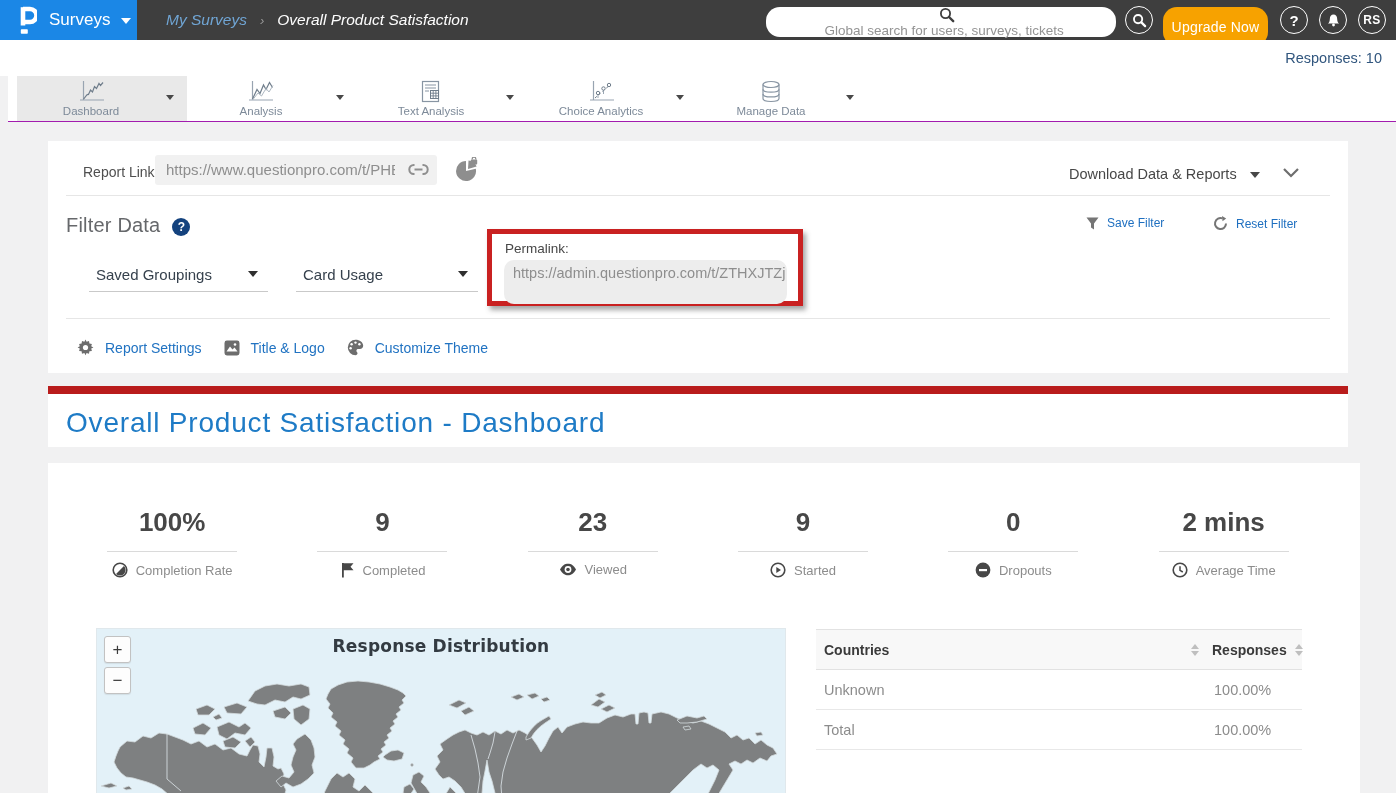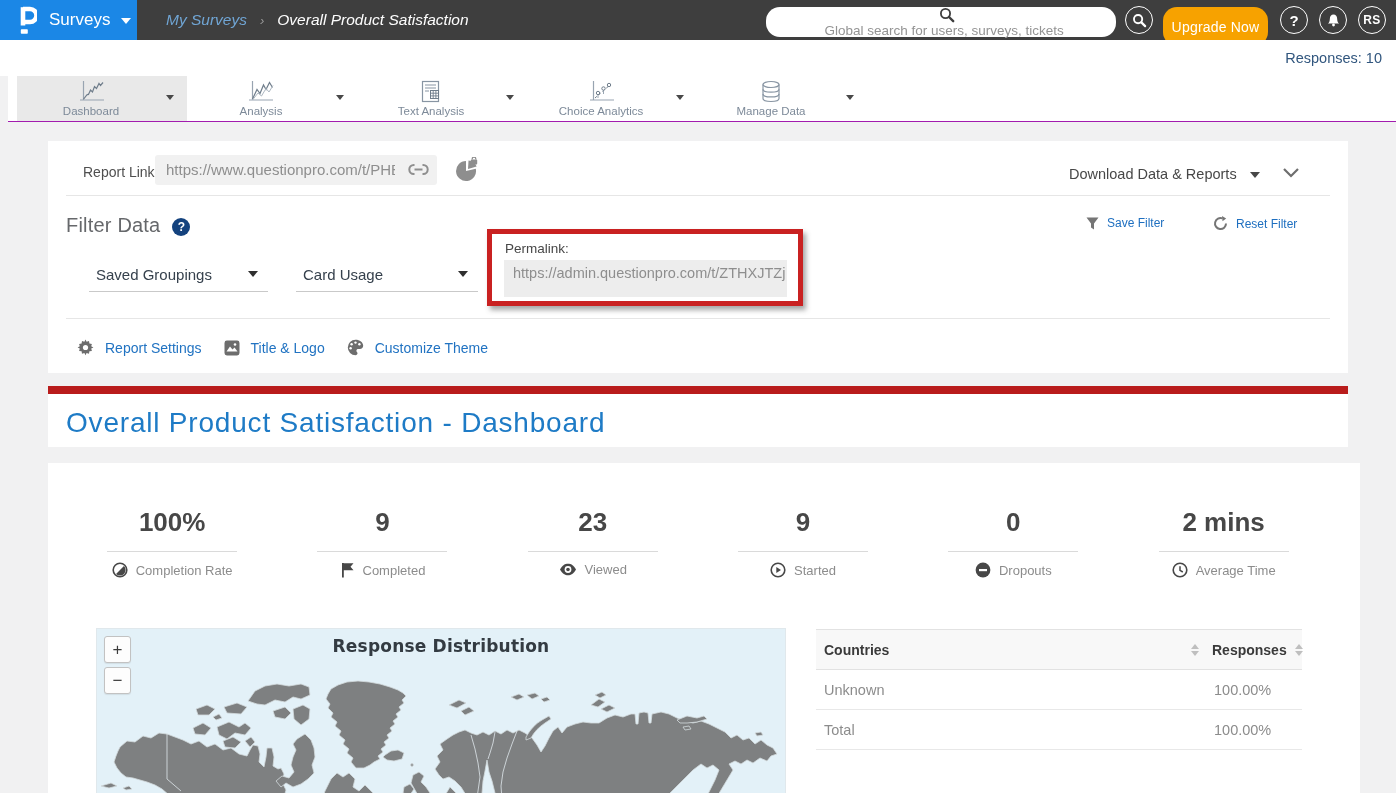--- a/index.html
+++ b/index.html
@@ -72,21 +72,21 @@
   .filter-action-label { font-size:12px; color:#1e6fc0; margin-left:8px; }
 
   .select { position:absolute; top:117px; height:34px; border-bottom:1px solid #c9c9c9; }
   .select1 { left:41px; width:179px; }
   .select2 { left:248px; width:182px; }
   .select-label { position:absolute; left:7px; top:8px; font-size:15px; color:#36414d; }
   .select-caret { position:absolute; right:10px; top:13px; border-top-color:#2f2f2f; }
 
   .permalink-box { position:absolute; left:439px; top:88px; width:316px; height:77px; background:#fff; border:5px solid #c92121; box-shadow:3px 4px 5px rgba(60,60,60,.45); }
   .permalink-label { position:absolute; left:13px; top:7px; font-size:13.5px; color:#474747; }
-  .permalink-input { position:absolute; left:12px; top:26px; width:283px; height:37px; background:#ededed; }
+  .permalink-input { position:absolute; left:12px; top:26px; width:283px; height:44px; background:#ededed;border-radius:10px; }
   .permalink-input span { display:block; margin:5px 0 0 9px; font-size:14.5px; color:#8e8e8e; white-space:nowrap; }
 
   .footer-links { position:absolute; left:29px; top:198px; display:flex; align-items:center; }
   .flink { display:flex; align-items:center; margin-right:22px; }
   .flink-label { font-size:14px; color:#2173c2; margin-left:11px; }
 
   
   .heading-band { left:48px; top:386px; width:1300px; height:61px; border-top:8px solid #b91c1c; }
   .page-title { position:absolute; left:18px; top:13px; font-size:28px; color:#1e7bc6; letter-spacing:.8px; }
 

